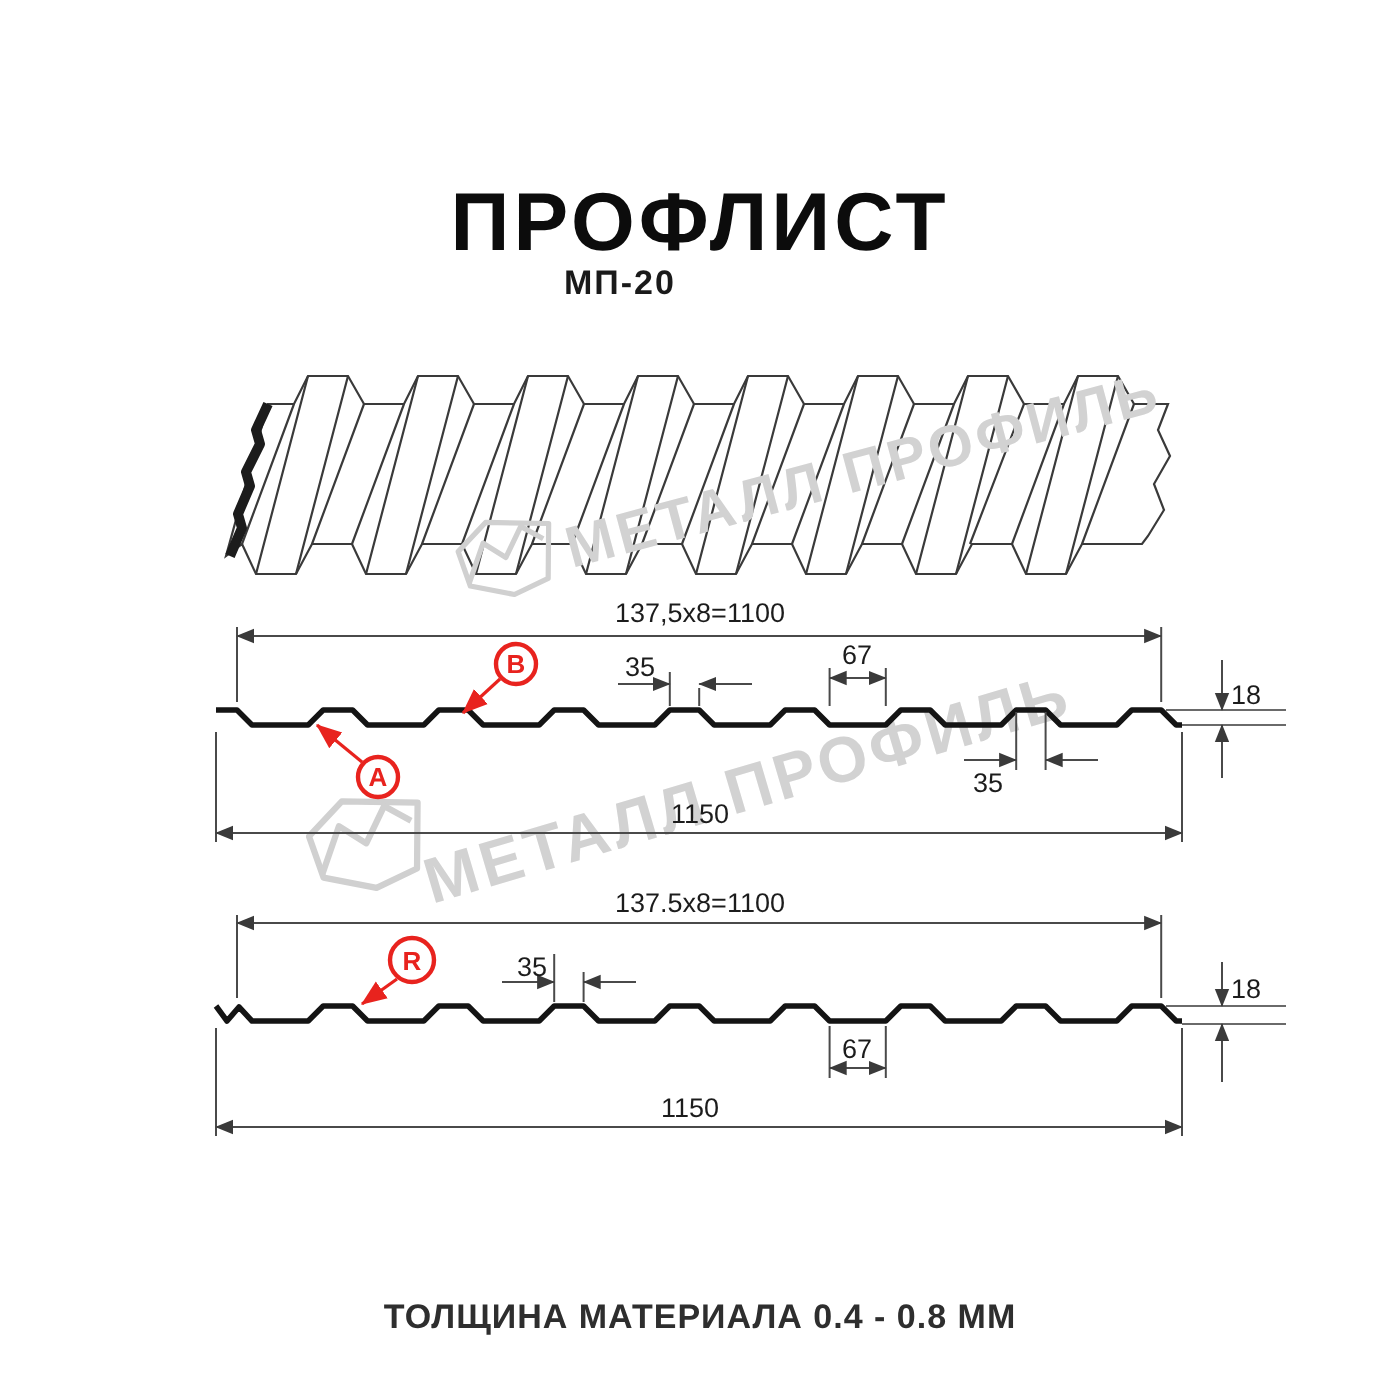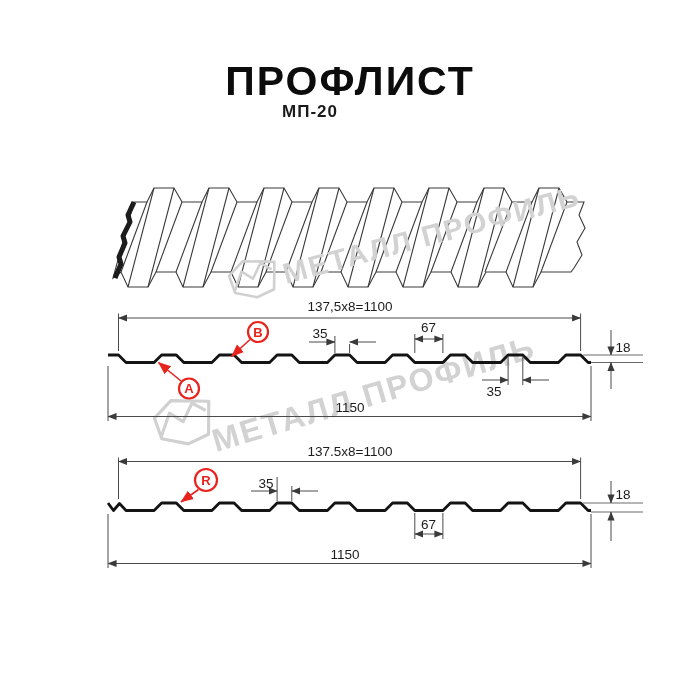--- a/index.html
+++ b/index.html
@@ -1,18 +1,18 @@
 <!DOCTYPE html>
 <html><head>
 <meta charset="utf-8">
 <style>
   html,body{margin:0;padding:0;background:#ffffff;}
   #canvas{position:relative;width:700px;height:700px;background:#ffffff;overflow:hidden;
           font-family:"Liberation Sans", sans-serif;}
-  .abs{position:absolute;}
+  .abs{position:absolute;margin-top:30px;}
   #title{top:58px;left:0;width:700px;text-align:center;font-size:41px;font-weight:800;
          letter-spacing:2px;color:#0c0c0c;}
   #subtitle{top:102px;left:0;width:620px;text-align:center;font-size:17px;font-weight:700;
             letter-spacing:1px;color:#1a1a1a;}
   #footer-note{top:619px;left:0;width:700px;text-align:center;font-size:17px;font-weight:600;
                letter-spacing:.5px;color:#2e2e2e;}
   svg{position:absolute;top:0;left:0;}
   .dim{stroke:#4a4a4a;stroke-width:1;fill:none;}
   .ref{stroke:#6a6a6a;stroke-width:1;fill:none;}
   .profile{stroke:#141414;stroke-width:2.8;fill:none;stroke-linejoin:round;}
@@ -165,13 +165,14 @@
       <line class="dim" x1="591" y1="514" x2="591" y2="568"></line>
       <line class="dim" x1="108" y1="563.5" x2="591" y2="563.5" marker-start="url(#mA)" marker-end="url(#mA)"></line>
       <text class="dim-label" x="345" y="558.5">1150</text>
 
       <line class="redline" x1="198.5" y1="489.5" x2="181" y2="502" marker-end="url(#mR)"></line>
       <circle class="redcirc" cx="206" cy="480" r="11"></circle>
       <text class="red-label" x="206" y="485">R</text>
     </g>
   </svg>
 
+  <div id="footer-note" class="abs">ТОЛЩИНА МАТЕРИАЛА 0.4 - 0.8 ММ</div>
 </div>
 
 </body></html>

